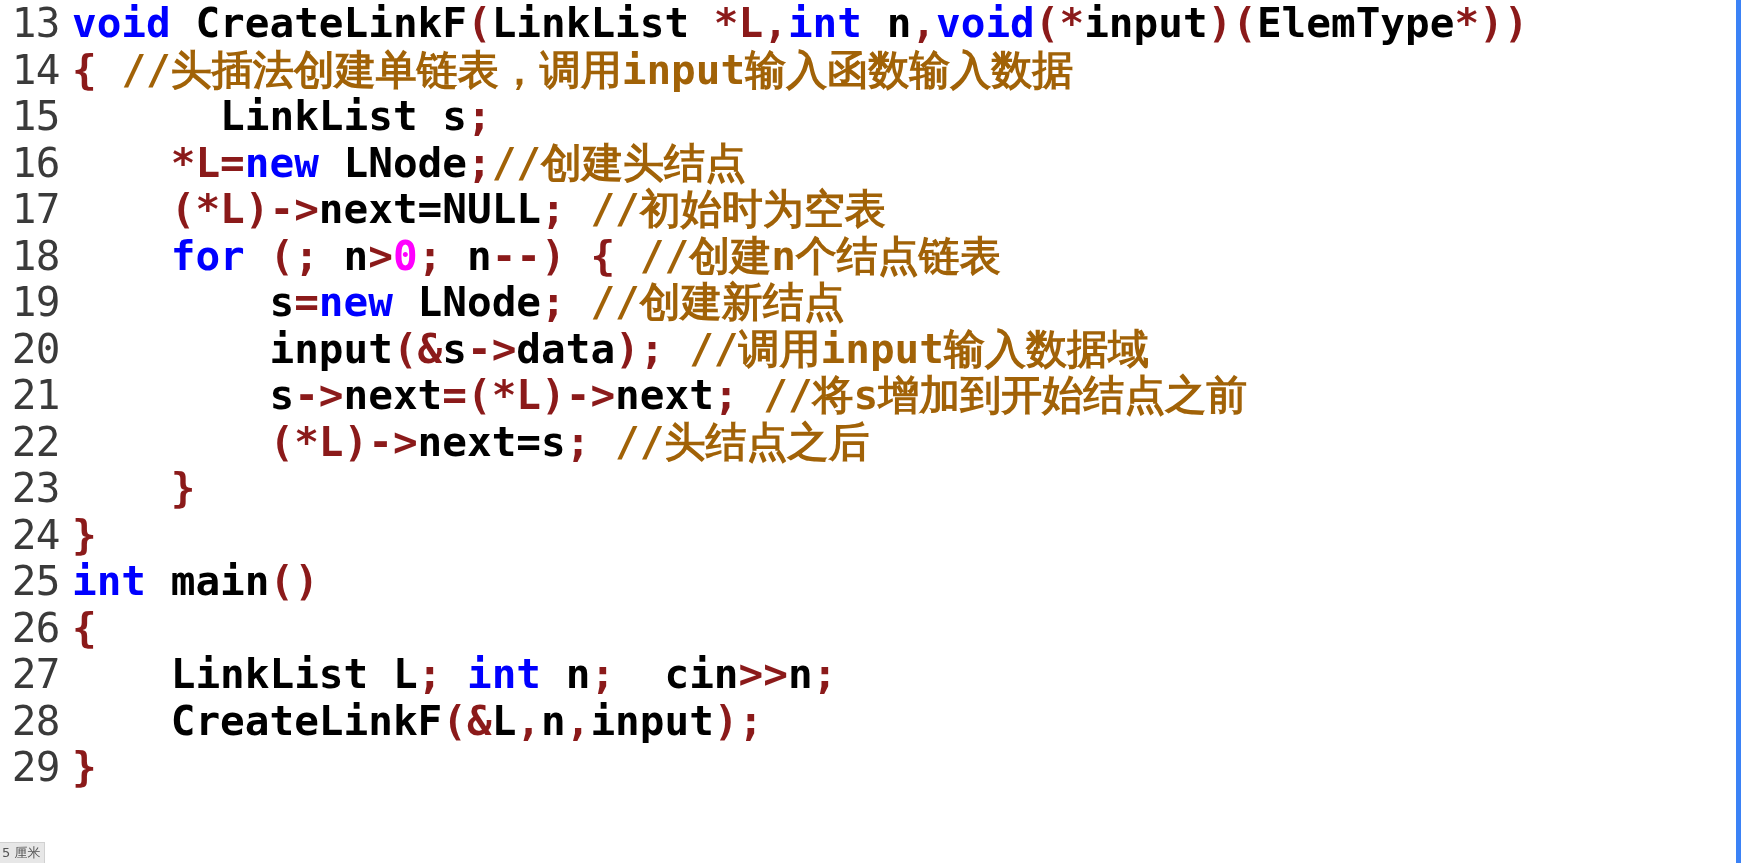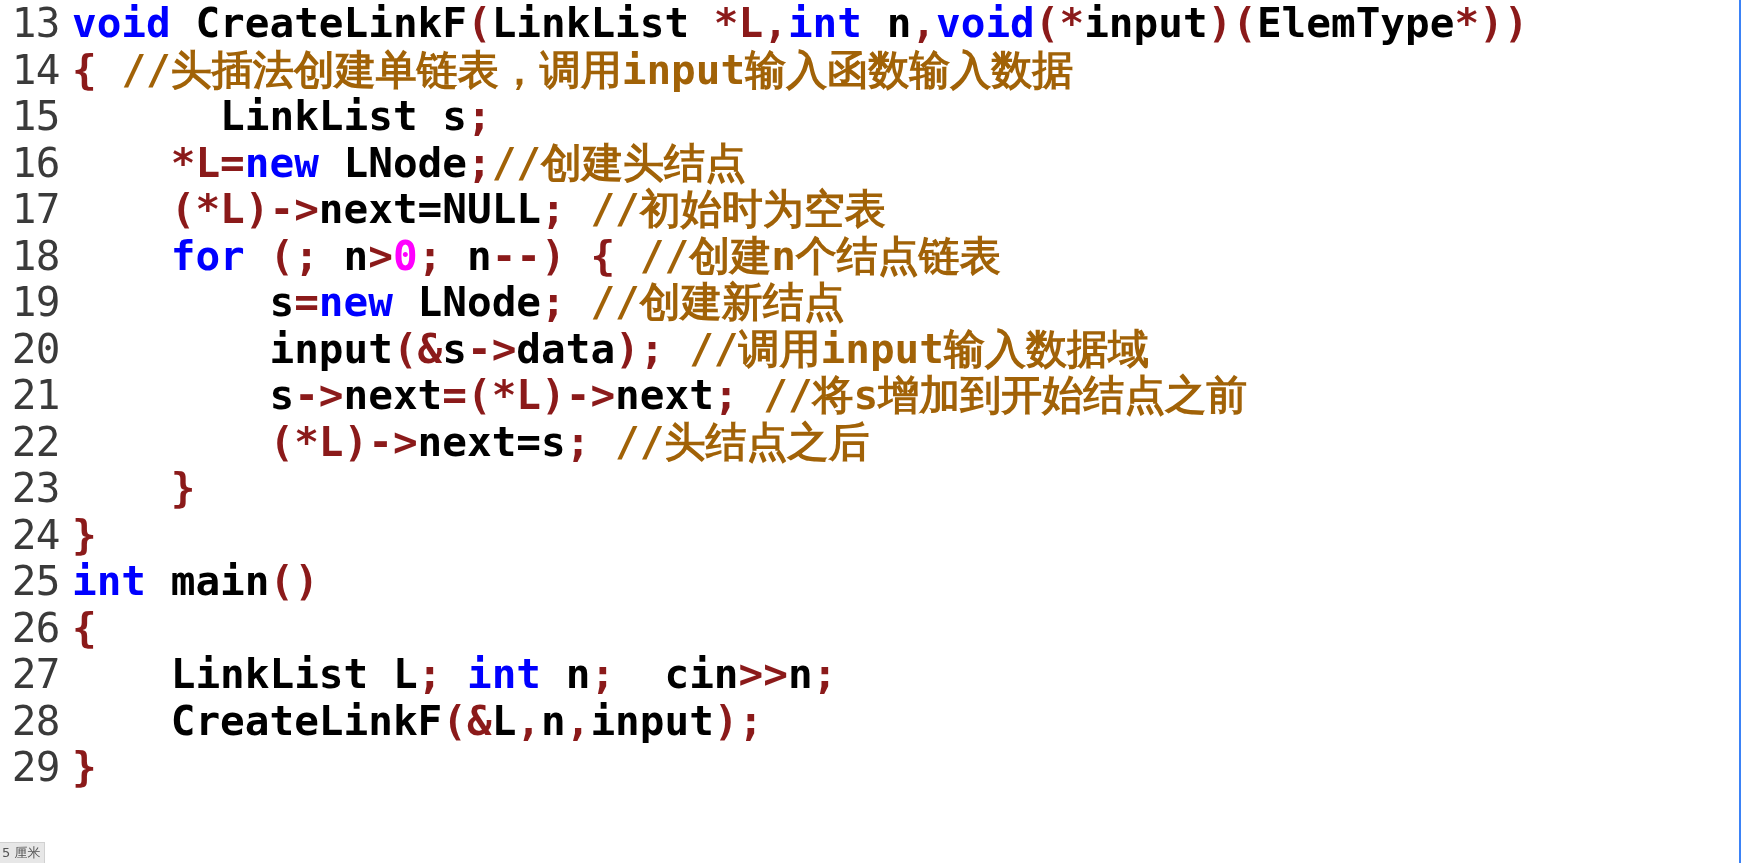--- a/index.html
+++ b/index.html
@@ -7,21 +7,21 @@
     padding: 0;
     background: #ffffff;
   }
   #screen {
     position: relative;
     width: 1741px;
     height: 863px;
     background: #ffffff;
     overflow: hidden;
     box-sizing: border-box;
-    border-right: 2px solid #3b82f6;
+    border-right: 5px solid #3b82f6;
   }
   #code-area {
     position: absolute;
     left: 0;
     top: 0;
     width: 1741px;
     height: 863px;
     font-family: "DejaVu Sans Mono", "Liberation Mono", monospace;
     font-size: 41px;
     line-height: 46.5px;

